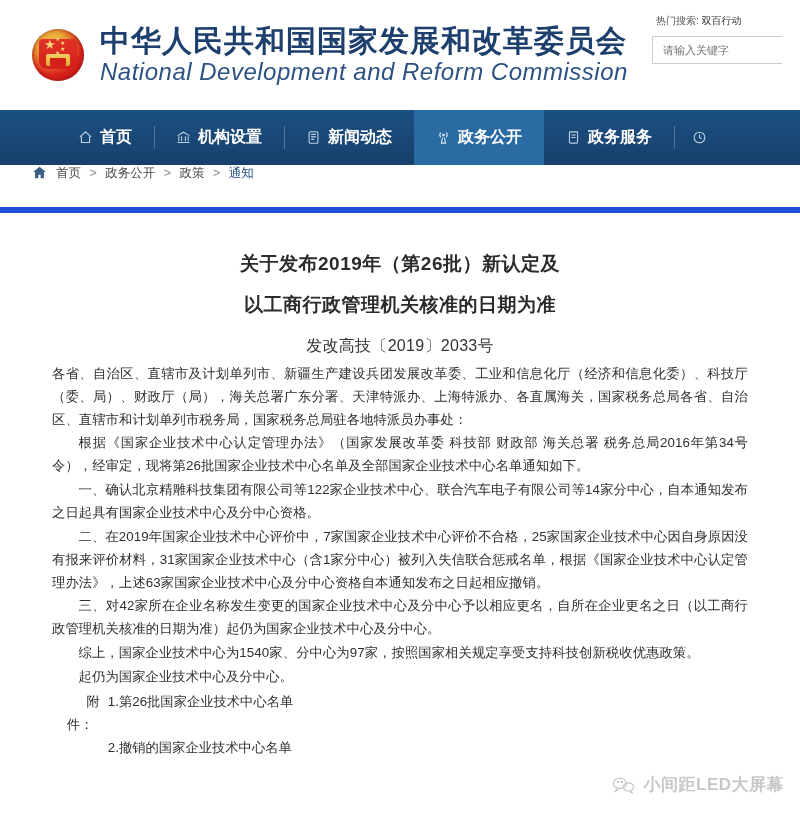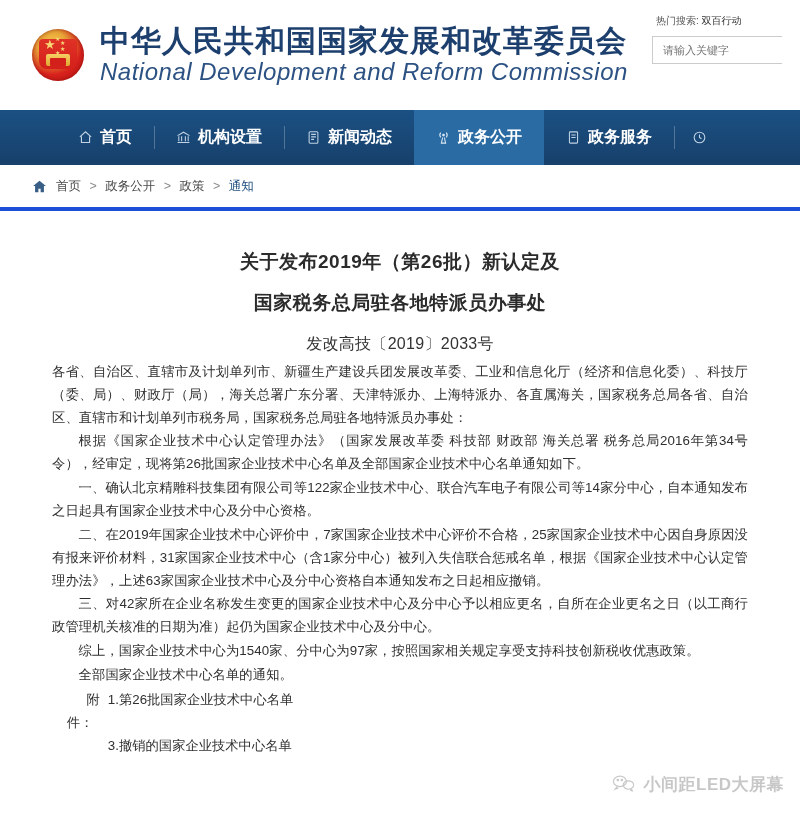--- a/index.html
+++ b/index.html
@@ -174,23 +174,23 @@
     padding-right: 0;
     overflow: hidden;
     width: 14px;
     padding-left: 18px;
   }
 
   
   .crumb-bar {
     height: 42px;
     display: flex;
-    align-items: center;
+    align-items: flex-start;
     padding-left: 32px;
-    border-bottom: 4px solid #1d4ed8;
+    border-bottom: 6px solid #1d4ed8;
     background: #fff;
   }
   .crumb-home {
     width: 15px; height: 15px;
     margin-right: 9px;
   }
   .crumb-home svg { display: block; }
   .crumb-links {
     font-size: 12.5px;
     color: #4a4a4a;
@@ -244,20 +244,21 @@
   .attach .row { display: flex; text-align: center; }
   .attach .lbl { width: 4.2em; flex: 0 0 auto; text-indent: 2em; }
   .attach .row.sub .lbl { visibility: hidden; }
 
   
   .watermark {
     position: absolute;
     right: 16px;
     bottom: 22px;
     display: flex;
+    align-items: center;
     gap: 7px;
     opacity: .55;
   }
   .wm-icon { width: 26px; height: 20px; }
   .wm-icon svg { display: block; }
   .wm-text {
     font-size: 17px;
     color: #9a9a9a;
     font-weight: bold;
     letter-spacing: .5px;
@@ -378,43 +379,43 @@
     <a href="#">政策</a>
     <span class="sep">&gt;</span>
     <span class="cur">通知</span>
   </span>
 </div>
 
 <div class="article">
 
   <div class="doc-title">
     <span>关于发布2019年（第26批）新认定及</span>
-    <span>国家税务总局驻各地特派员办事处</span>
+    <span>以工商行政管理机关核准的日期为准</span>
   </div>
 
   <div class="doc-number">发改高技〔2019〕2033号</div>
 
   <div class="body-text">
     <p>各省、自治区、直辖市及计划单列市、新疆生产建设兵团发展改革委、工业和信息化厅（经济和信息化委）、科技厅（委、局）、财政厅（局），海关总署广东分署、天津特派办、上海特派办、各直属海关，国家税务总局各省、自治区、直辖市和计划单列市税务局，国家税务总局驻各地特派员办事处：</p>
     <p class="indent">根据《国家企业技术中心认定管理办法》（国家发展改革委 科技部 财政部 海关总署 税务总局2016年第34号令），经审定，现将第26批国家企业技术中心名单及全部国家企业技术中心名单通知如下。</p>
     <p class="indent">一、确认北京精雕科技集团有限公司等122家企业技术中心、联合汽车电子有限公司等14家分中心，自本通知发布之日起具有国家企业技术中心及分中心资格。</p>
     <p class="indent">二、在2019年国家企业技术中心评价中，7家国家企业技术中心评价不合格，25家国家企业技术中心因自身原因没有报来评价材料，31家国家企业技术中心（含1家分中心）被列入失信联合惩戒名单，根据《国家企业技术中心认定管理办法》，上述63家国家企业技术中心及分中心资格自本通知发布之日起相应撤销。</p>
     <p class="indent">三、对42家所在企业名称发生变更的国家企业技术中心及分中心予以相应更名，自所在企业更名之日（以工商行政管理机关核准的日期为准）起仍为国家企业技术中心及分中心。</p>
     <p class="indent">综上，国家企业技术中心为1540家、分中心为97家，按照国家相关规定享受支持科技创新税收优惠政策。</p>
-    <p class="indent">全部国家企业技术中心名单的通知。</p>
+    <p class="indent">起仍为国家企业技术中心及分中心。</p>
   </div>
 
   <div class="attach">
     <div class="row">
       <span class="lbl">附件：</span>
       <span>1.第26批国家企业技术中心名单</span>
     </div>
     <div class="row sub">
       <span class="lbl">附件：</span>
-      <span>3.撤销的国家企业技术中心名单</span>
+      <span>2.撤销的国家企业技术中心名单</span>
     </div>
   </div>
 
 </div>
 
 <div class="watermark">
   <span class="wm-icon">
     <svg viewBox="0 0 32 24" width="26" height="20" fill="none" stroke="#9a9a9a" stroke-width="1.4">
       <ellipse cx="11" cy="10" rx="8" ry="6.4"></ellipse>
       <path d="M7.5 16.4 5 19.6l4.1-1.6"></path>

